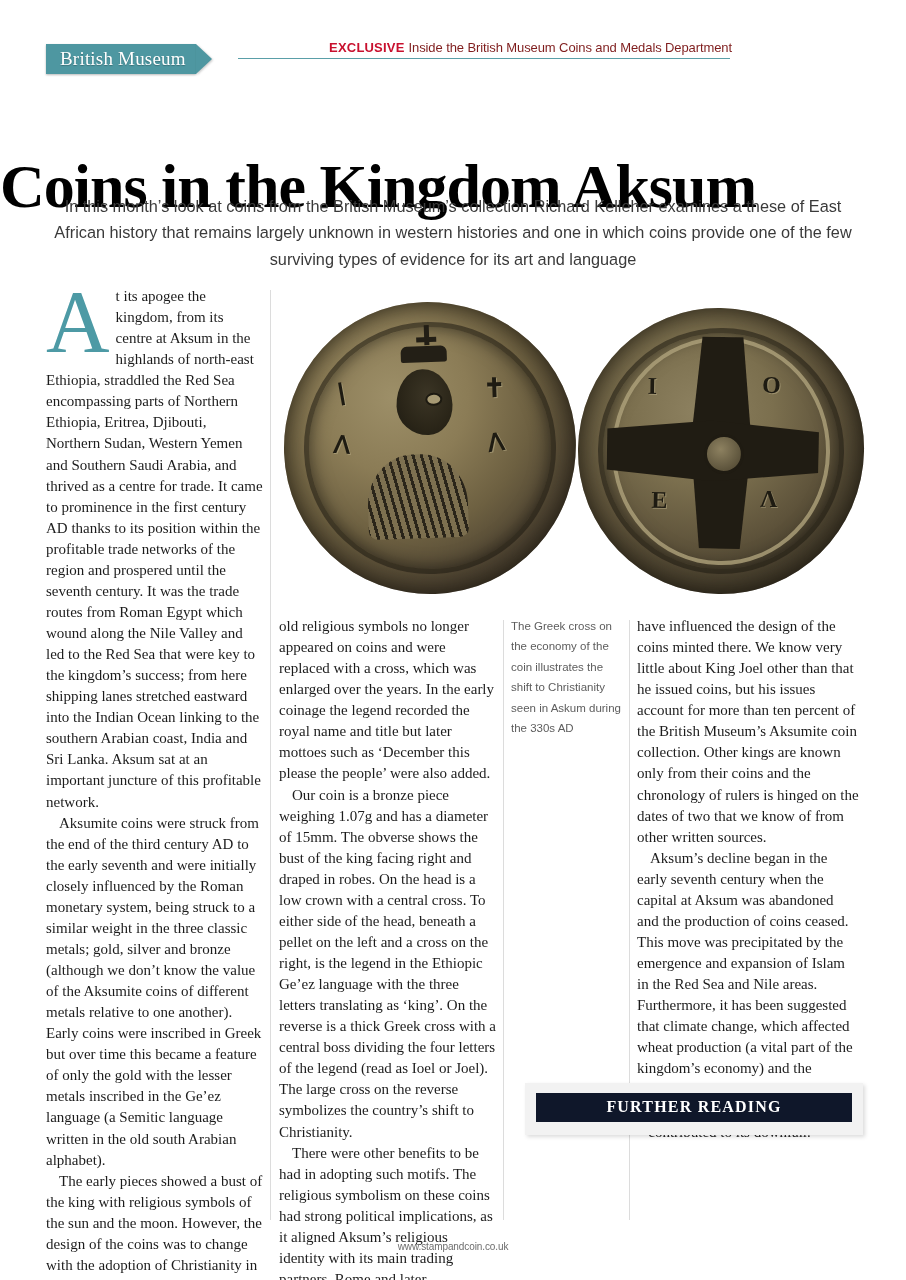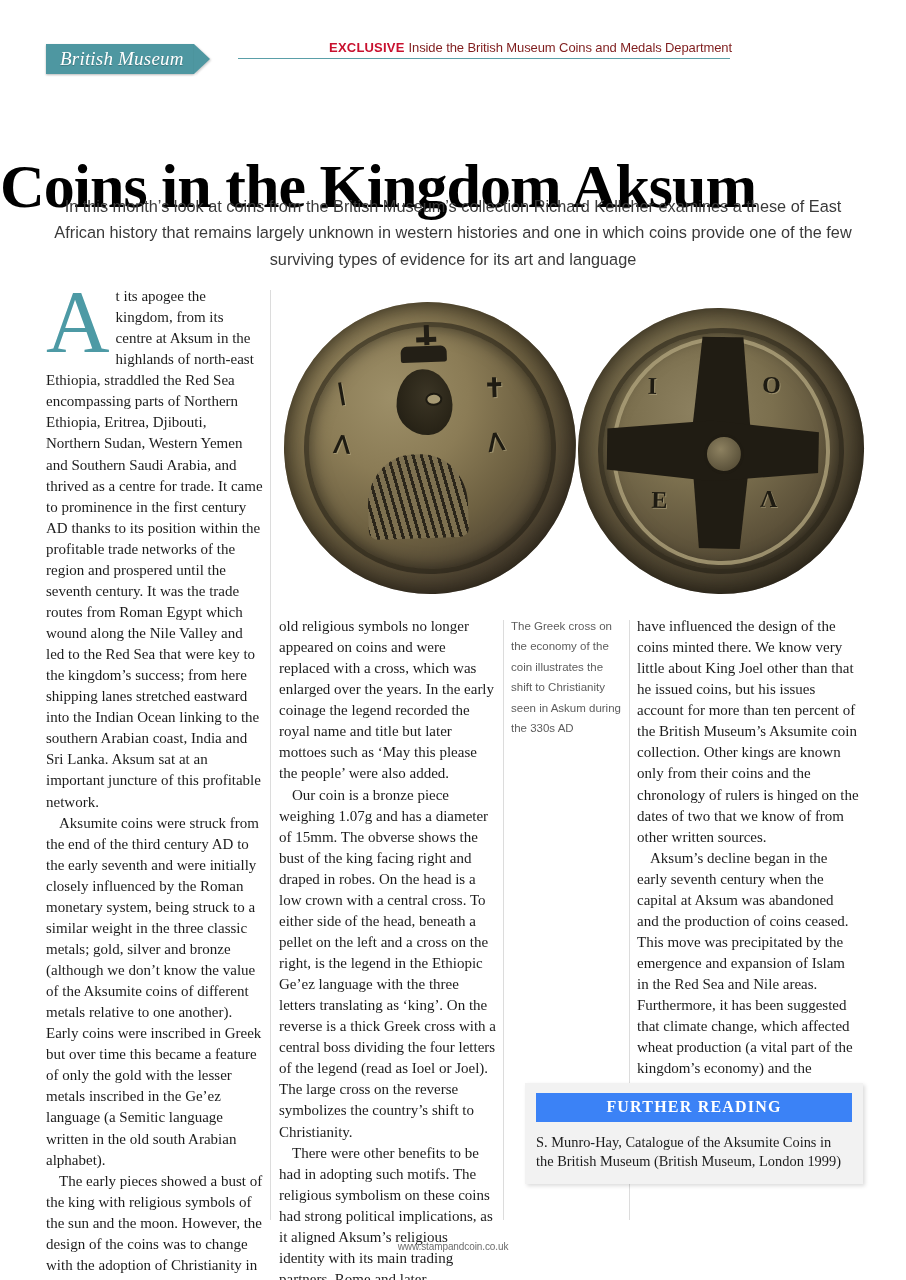--- a/index.html
+++ b/index.html
@@ -23,21 +23,20 @@
     width: 906px;
     height: 92px;
   }
   .bm-tag {
     position: absolute;
     left: 46px;
     top: 44px;
     height: 30px;
     display: flex;
     align-items: center;
-    font-style: italic;
   }
   .bm-tag-body {
     background: #4e97a1;
     height: 30px;
     display: flex;
     align-items: center;
     padding: 0 10px 0 14px;
     box-shadow: 0 1px 2px rgba(0,0,0,0.28);
   }
   .bm-tag-label {
@@ -331,21 +330,21 @@
     position: absolute;
     left: 525px;
     top: 1083px;
     width: 338px;
     background: #f2f2f2;
     box-shadow: 2px 2px 4px rgba(0,0,0,0.14);
     padding: 10px 11px 13px 11px;
     box-sizing: border-box;
   }
   .further-head {
-    background: #3b82f6;
+    background: #0f172a;
     color: #ffffff;
     text-align: center;
     font-family: "Liberation Serif", serif;
     font-weight: bold;
     font-size: 16px;
     letter-spacing: 1.2px;
     padding: 5px 0 6px 0;
   }
   .further-item {
     font-family: "Liberation Serif", serif;
@@ -446,37 +445,36 @@
 
 <div class="cols">
 
   <div class="col col-1">
     <p><span class="dropcap">A</span><span>t its apogee the kingdom, from its centre at Aksum in the highlands of north-east Ethiopia, straddled the Red Sea encompassing parts of Northern Ethiopia, Eritrea, Djibouti, Northern Sudan, Western Yemen and Southern Saudi Arabia, and thrived as a centre for trade. It came to prominence in the first century AD thanks to its position within the profitable trade networks of the region and prospered until the seventh century. It was the trade routes from Roman Egypt which wound along the Nile Valley and led to the Red Sea that were key to the kingdom’s success; from here shipping lanes stretched eastward into the Indian Ocean linking to the southern Arabian coast, India and Sri Lanka. Aksum sat at an important juncture of this profitable network.</span></p>
     <p>Aksumite coins were struck from the end of the third century AD to the early seventh and were initially closely influenced by the Roman monetary system, being struck to a similar weight in the three classic metals; gold, silver and bronze (although we don’t know the value of the Aksumite coins of different metals relative to one another). Early coins were inscribed in Greek but over time this became a feature of only the gold with the lesser metals inscribed in the Ge’ez language (a Semitic language written in the old south Arabian alphabet).</p>
     <p>The early pieces showed a bust of the king with religious symbols of the sun and the moon. However, the design of the coins was to change with the adoption of Christianity in the 330s AD. This took place when a traveller named Frumentius converted Aksum’s ruler at the time, King Ezana. Thus Ezana’s coins show periods of both pagan and Christian affiliation. The</p>
   </div>
 
   <div class="col col-2">
-    <p>old religious symbols no longer appeared on coins and were replaced with a cross, which was enlarged over the years. In the early coinage the legend recorded the royal name and title but later mottoes such as ‘May this please the people’ were also added.</p>
+    <p>old religious symbols no longer appeared on coins and were replaced with a cross, which was enlarged over the years. In the early coinage the legend recorded the royal name and title but later mottoes such as ‘December this please the people’ were also added.</p>
     <p>Our coin is a bronze piece weighing 1.07g and has a diameter of 15mm. The obverse shows the bust of the king facing right and draped in robes. On the head is a low crown with a central cross. To either side of the head, beneath a pellet on the left and a cross on the right, is the legend in the Ethiopic Ge’ez language with the three letters translating as ‘king’. On the reverse is a thick Greek cross with a central boss dividing the four letters of the legend (read as Ioel or Joel). The large cross on the reverse symbolizes the country’s shift to Christianity.</p>
     <p>There were other benefits to be had in adopting such motifs. The religious symbolism on these coins had strong political implications, as it aligned Aksum’s religious identity with its main trading partners, Rome and later Byzantium. Coins of both empires have been found in Aksum and have been shown to</p>
   </div>
 
   <div class="col col-3">
     <p class="caption">The Greek cross on the economy of the coin illustrates the shift to Christianity seen in Askum during the 330s AD</p>
   </div>
 
   <div class="col col-4">
     <p>have influenced the design of the coins minted there. We know very little about King Joel other than that he issued coins, but his issues account for more than ten percent of the British Museum’s Aksumite coin collection. Other kings are known only from their coins and the chronology of rulers is hinged on the dates of two that we know of from other written sources.</p>
     <p>Aksum’s decline began in the early seventh century when the capital at Aksum was abandoned and the production of coins ceased. This move was precipitated by the emergence and expansion of Islam in the Red Sea and Nile areas. Furthermore, it has been suggested that climate change, which affected wheat production (a vital part of the kingdom’s economy) and the increased isolation of the kingdom from its lifeblood – the trade routes – contributed to its downfall.</p>
   </div>
 
 </div>
 
 <div class="further">
   <div class="further-head">FURTHER READING</div>
-  <div class="further-item">S. Munro-Hay, Catalogue of the Aksumite Coins in the British Museum (British Museum, London 1999)</div>
 </div>
 
 <div class="footer-url">www.stampandcoin.co.uk</div>
 <div class="footer-folio">
   <span>MAY 2014</span><span class="pageno">103</span>
 </div>
 
 </body></html>

